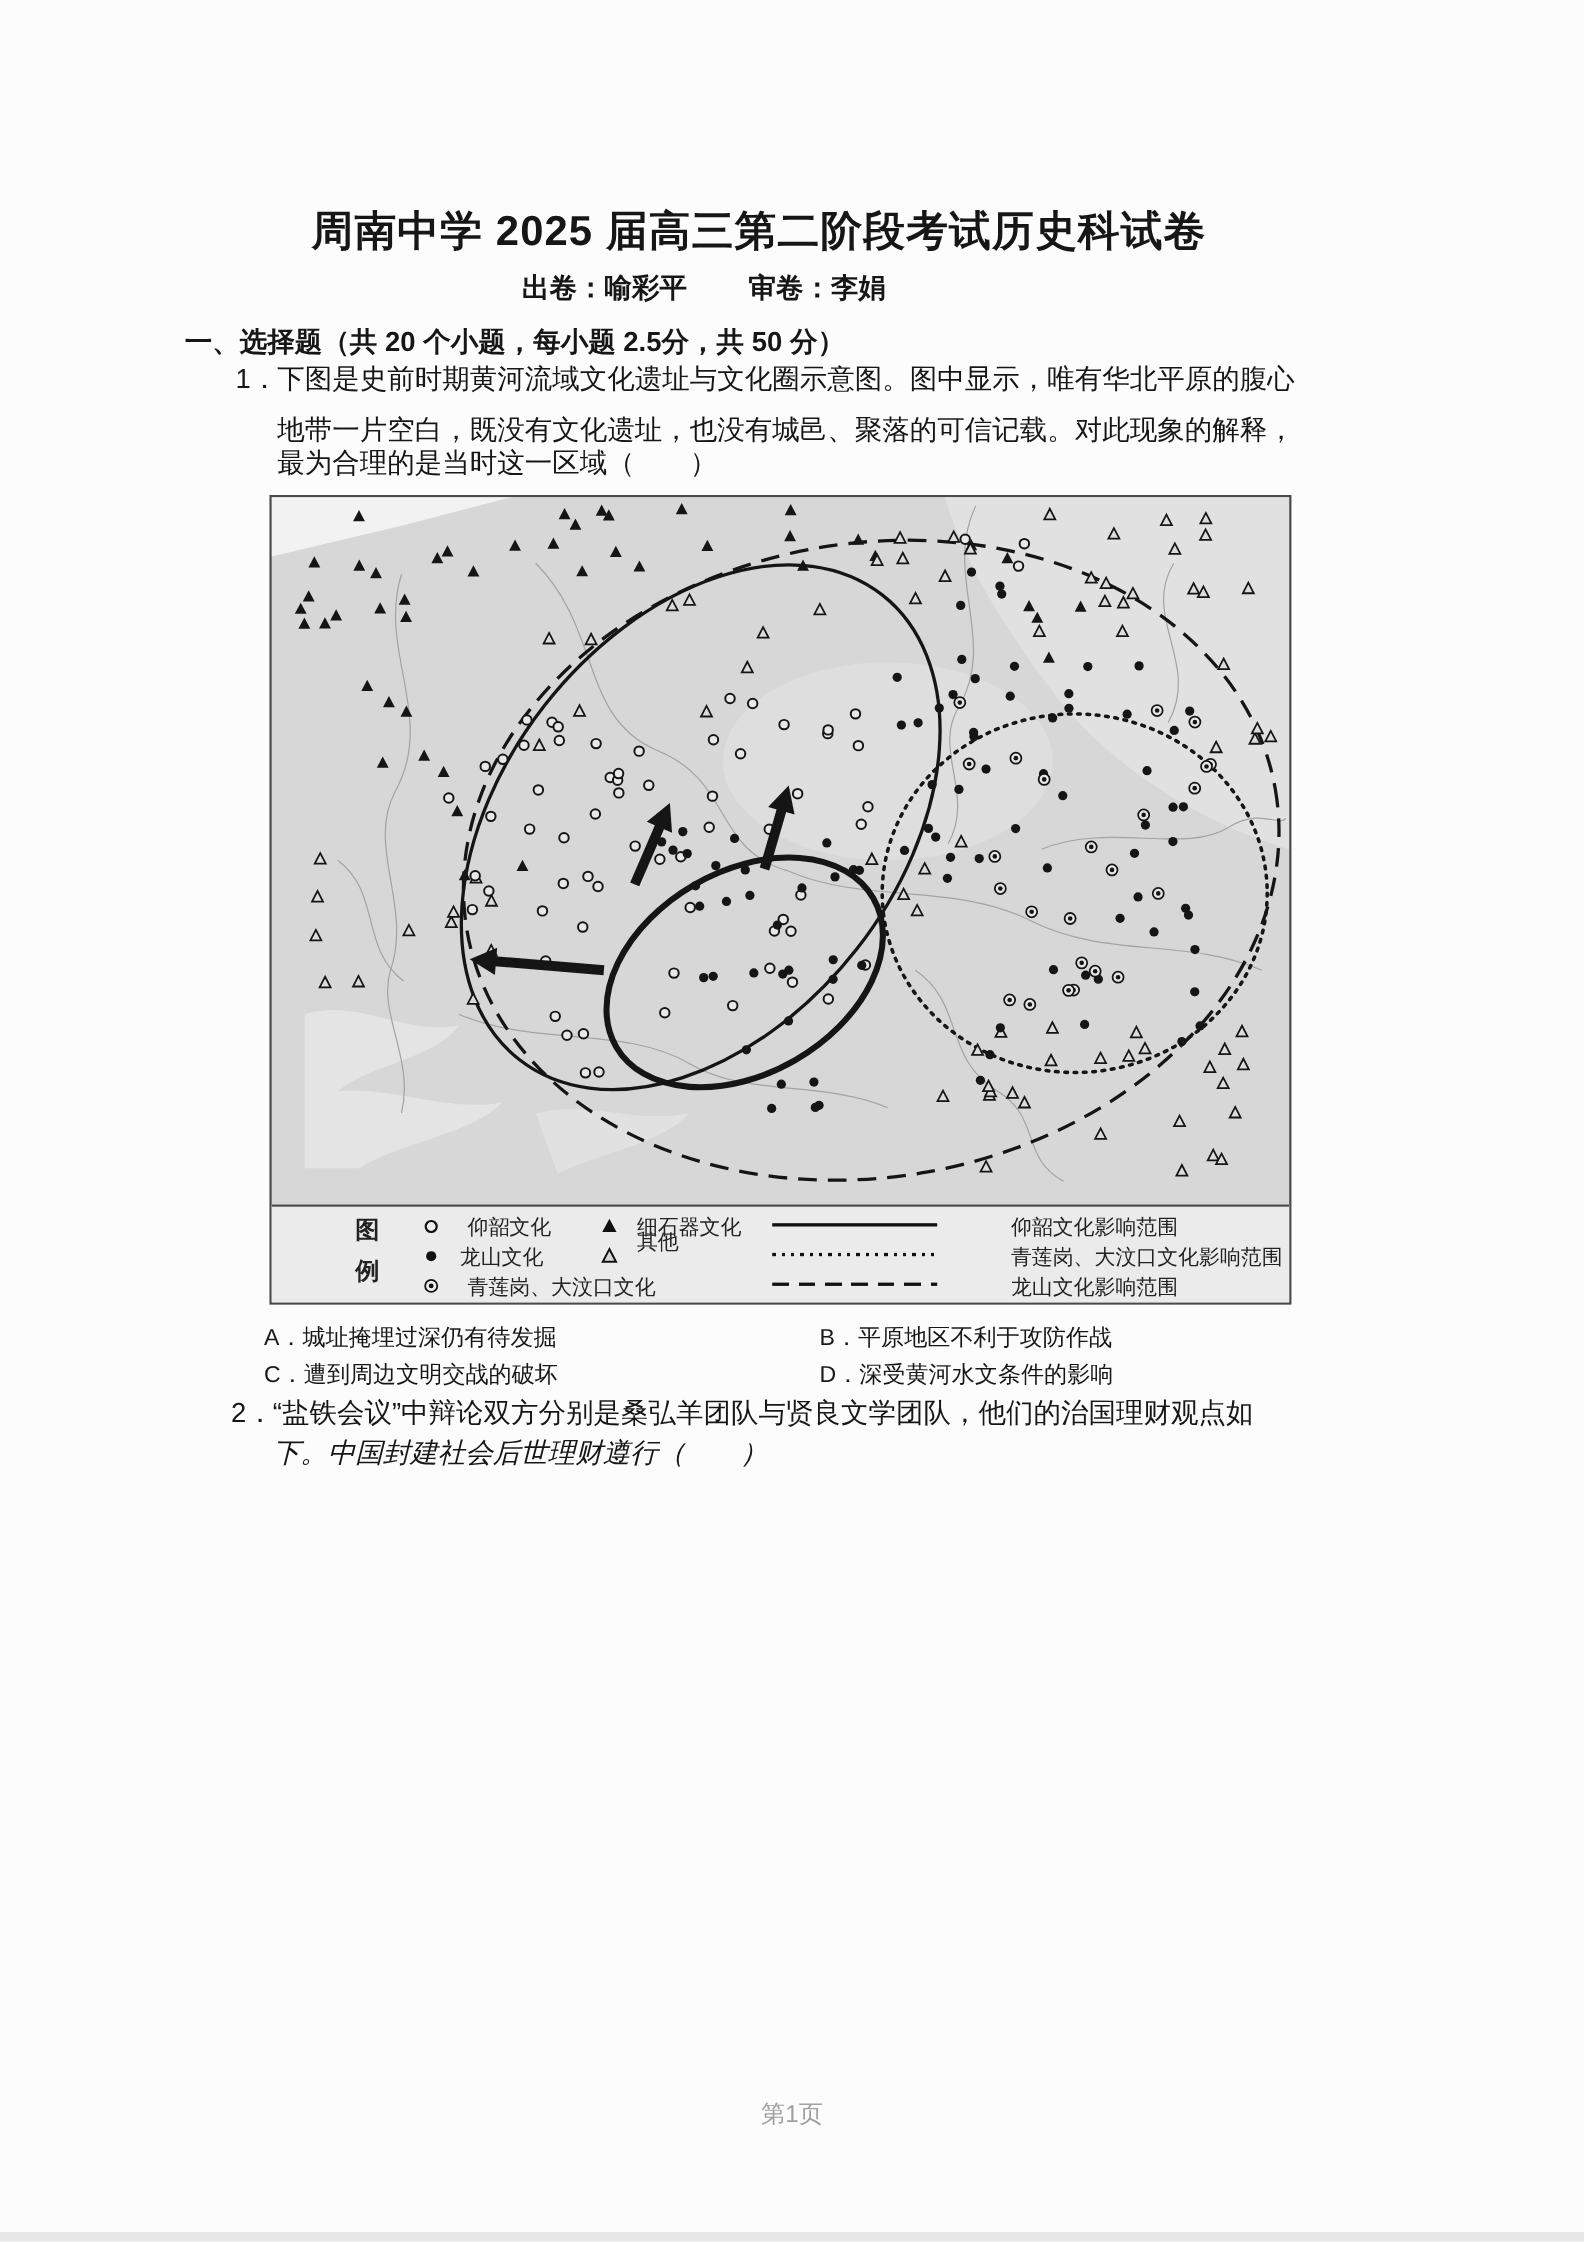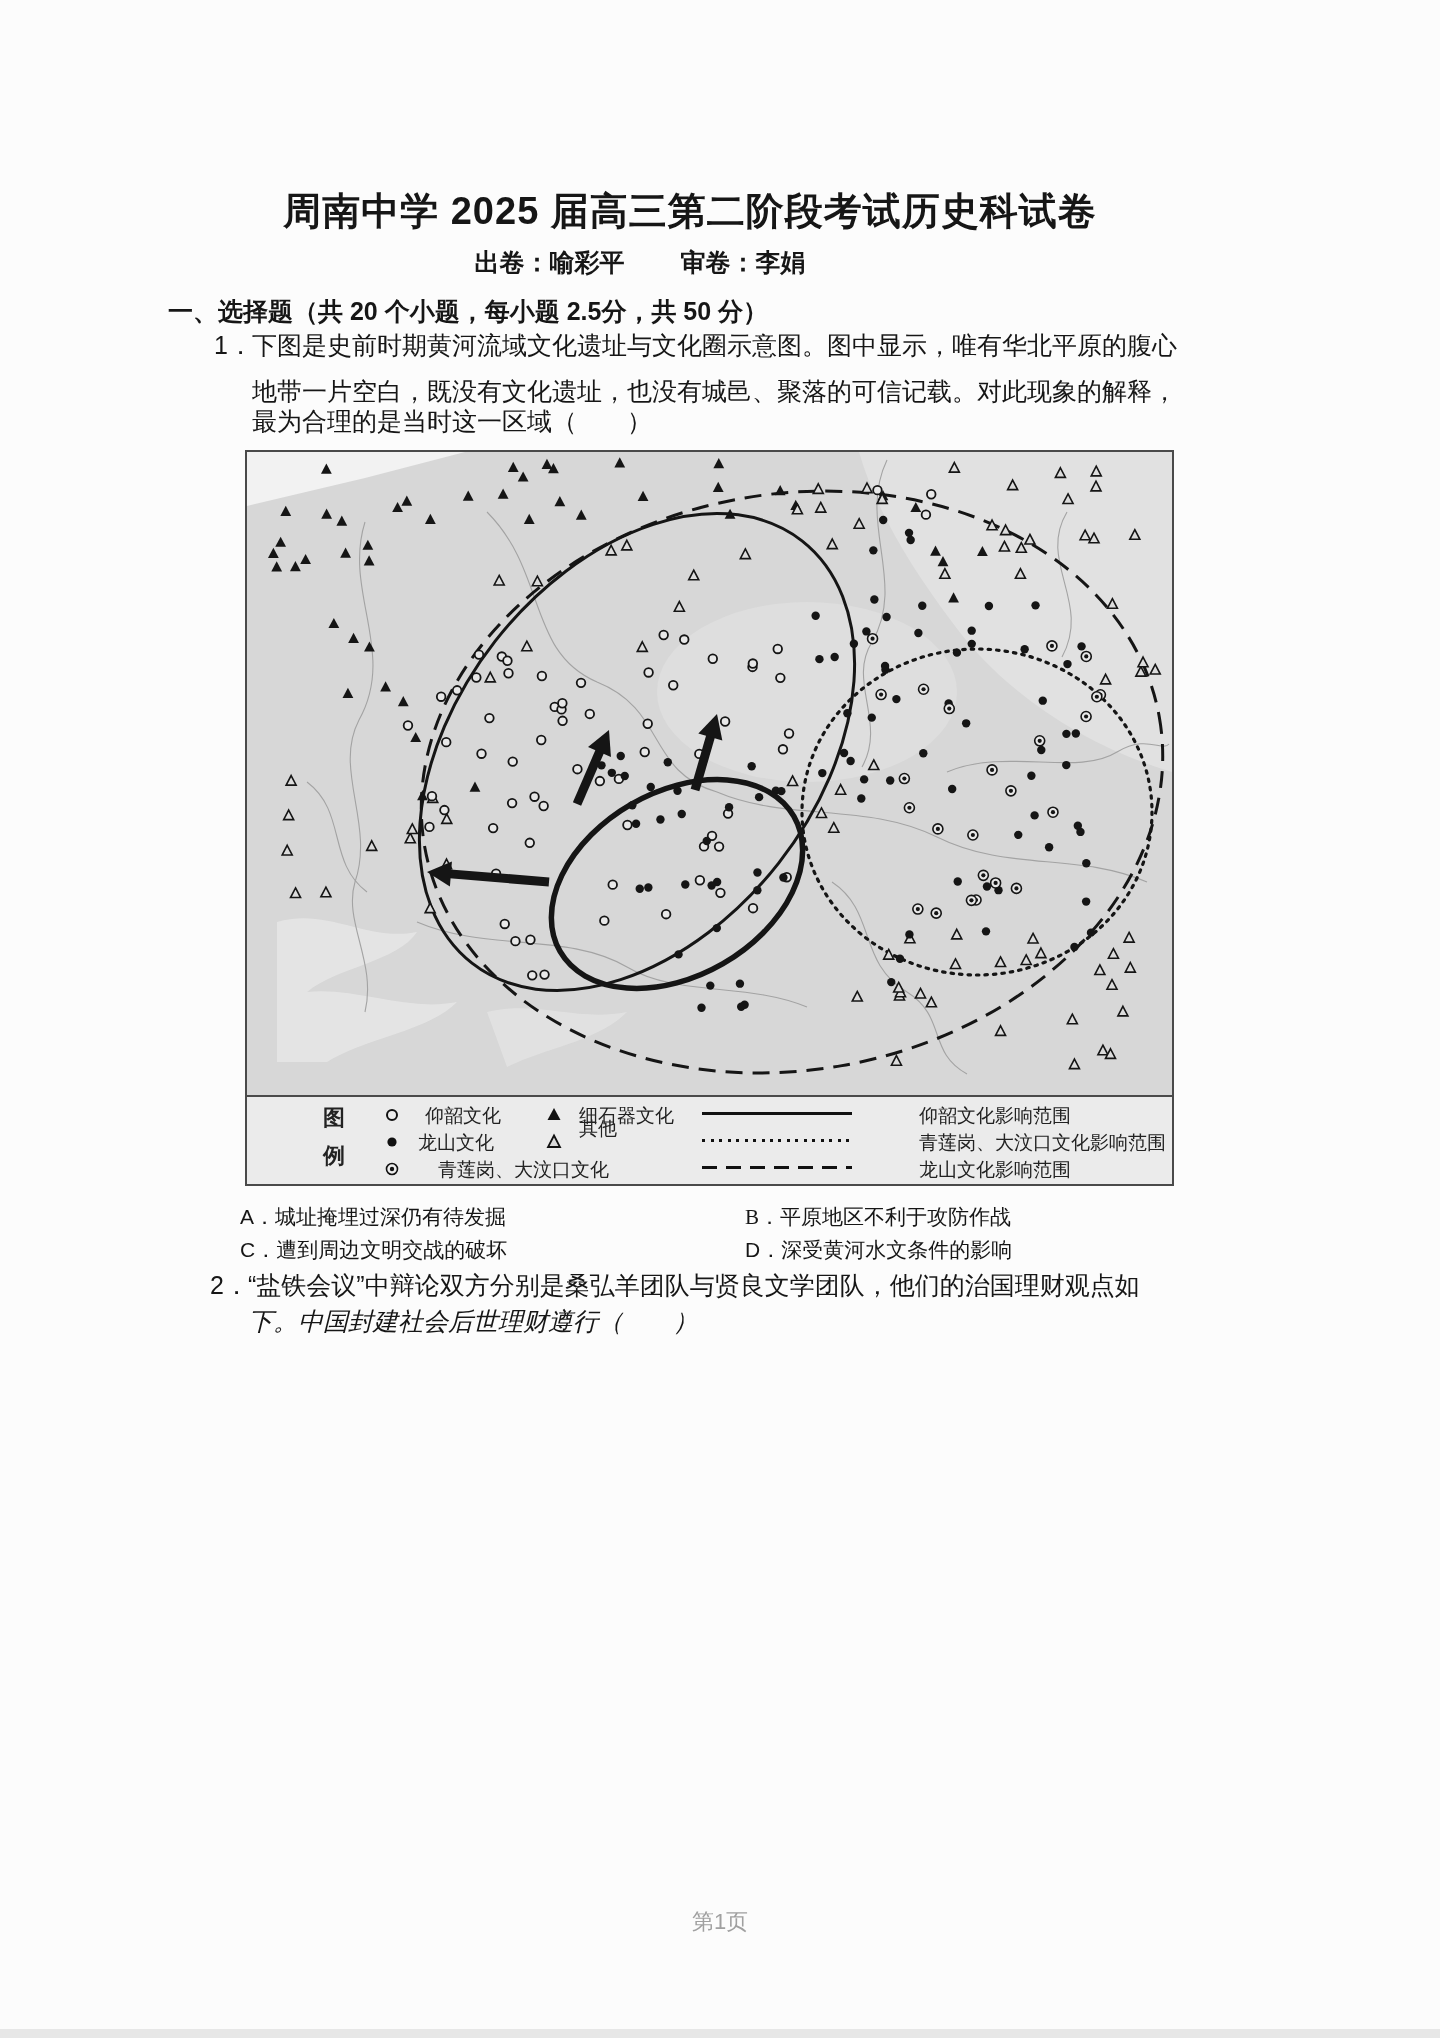--- a/index.html
+++ b/index.html
@@ -438,21 +438,21 @@
           </svg>
       </span>
       <div class="lg-item" style="left:171px;top:33px;">龙山文化</div>
 
       <span class="lg-sym" style="left:136px;top:62px;">
         <svg width="18" height="18">
             <circle cx="9" cy="10" r="5.5" fill="#ededed" stroke="#111" stroke-width="1.6"></circle>
             <circle cx="9" cy="10" r="2.2" fill="#111"></circle>
           </svg>
       </span>
-      <div class="lg-item" style="left:191px;top:60px;">青莲岗、大汶口文化</div>
+      <div class="lg-item" style="left:178px;top:60px;">青莲岗、大汶口文化</div>
 
       <span class="lg-sym" style="left:298px;top:8px;">
         <svg width="18" height="18">
             <path d="M9,3 L15.5,15 L2.5,15 Z" fill="#111"></path>
           </svg>
       </span>
       <div class="lg-item" style="left:332px;top:6px;">细石器文化</div>
 
       <span class="lg-sym" style="left:298px;top:35px;">
         <svg width="18" height="18">
@@ -466,21 +466,21 @@
 
       <span class="lg-line dotted" style="left:455px;top:42px;"></span>
       <div class="lg-item" style="left:672px;top:33px;">青莲岗、大汶口文化影响范围</div>
 
       <span class="lg-line dashed" style="left:455px;top:69px;"></span>
       <div class="lg-item" style="left:672px;top:60px;">龙山文化影响范围</div>
     </div>
   </div>
 
   <div class="t opt" style="left:240px;top:1204px;">A．城址掩埋过深仍有待发掘</div>
-  <div class="t opt" style="left:745px;top:1204px;font-family:Liberation Serif, serif;">B．平原地区不利于攻防作战</div>
+  <div class="t opt" style="left:745px;top:1204px;">B．平原地区不利于攻防作战</div>
   <div class="t opt" style="left:240px;top:1237px;">C．遭到周边文明交战的破坏</div>
   <div class="t opt" style="left:745px;top:1237px;">D．深受黄河水文条件的影响</div>
 
   <div class="t body-txt" style="left:210px;top:1270px;">2．</div>
   <div class="t body-txt" style="left:248px;top:1270px;">“盐铁会议”中辩论双方分别是桑弘羊团队与贤良文学团队，他们的治国理财观点如</div>
   <div class="t body-txt" style="left:248px;top:1306px;font-style:italic;">下。中国封建社会后世理财遵行（　　）</div>
 
   <div class="t footer" style="left:0;top:1908px;width:1440px;text-align:center;">第1页</div>
 
   <div class="bottom-bar"></div>

